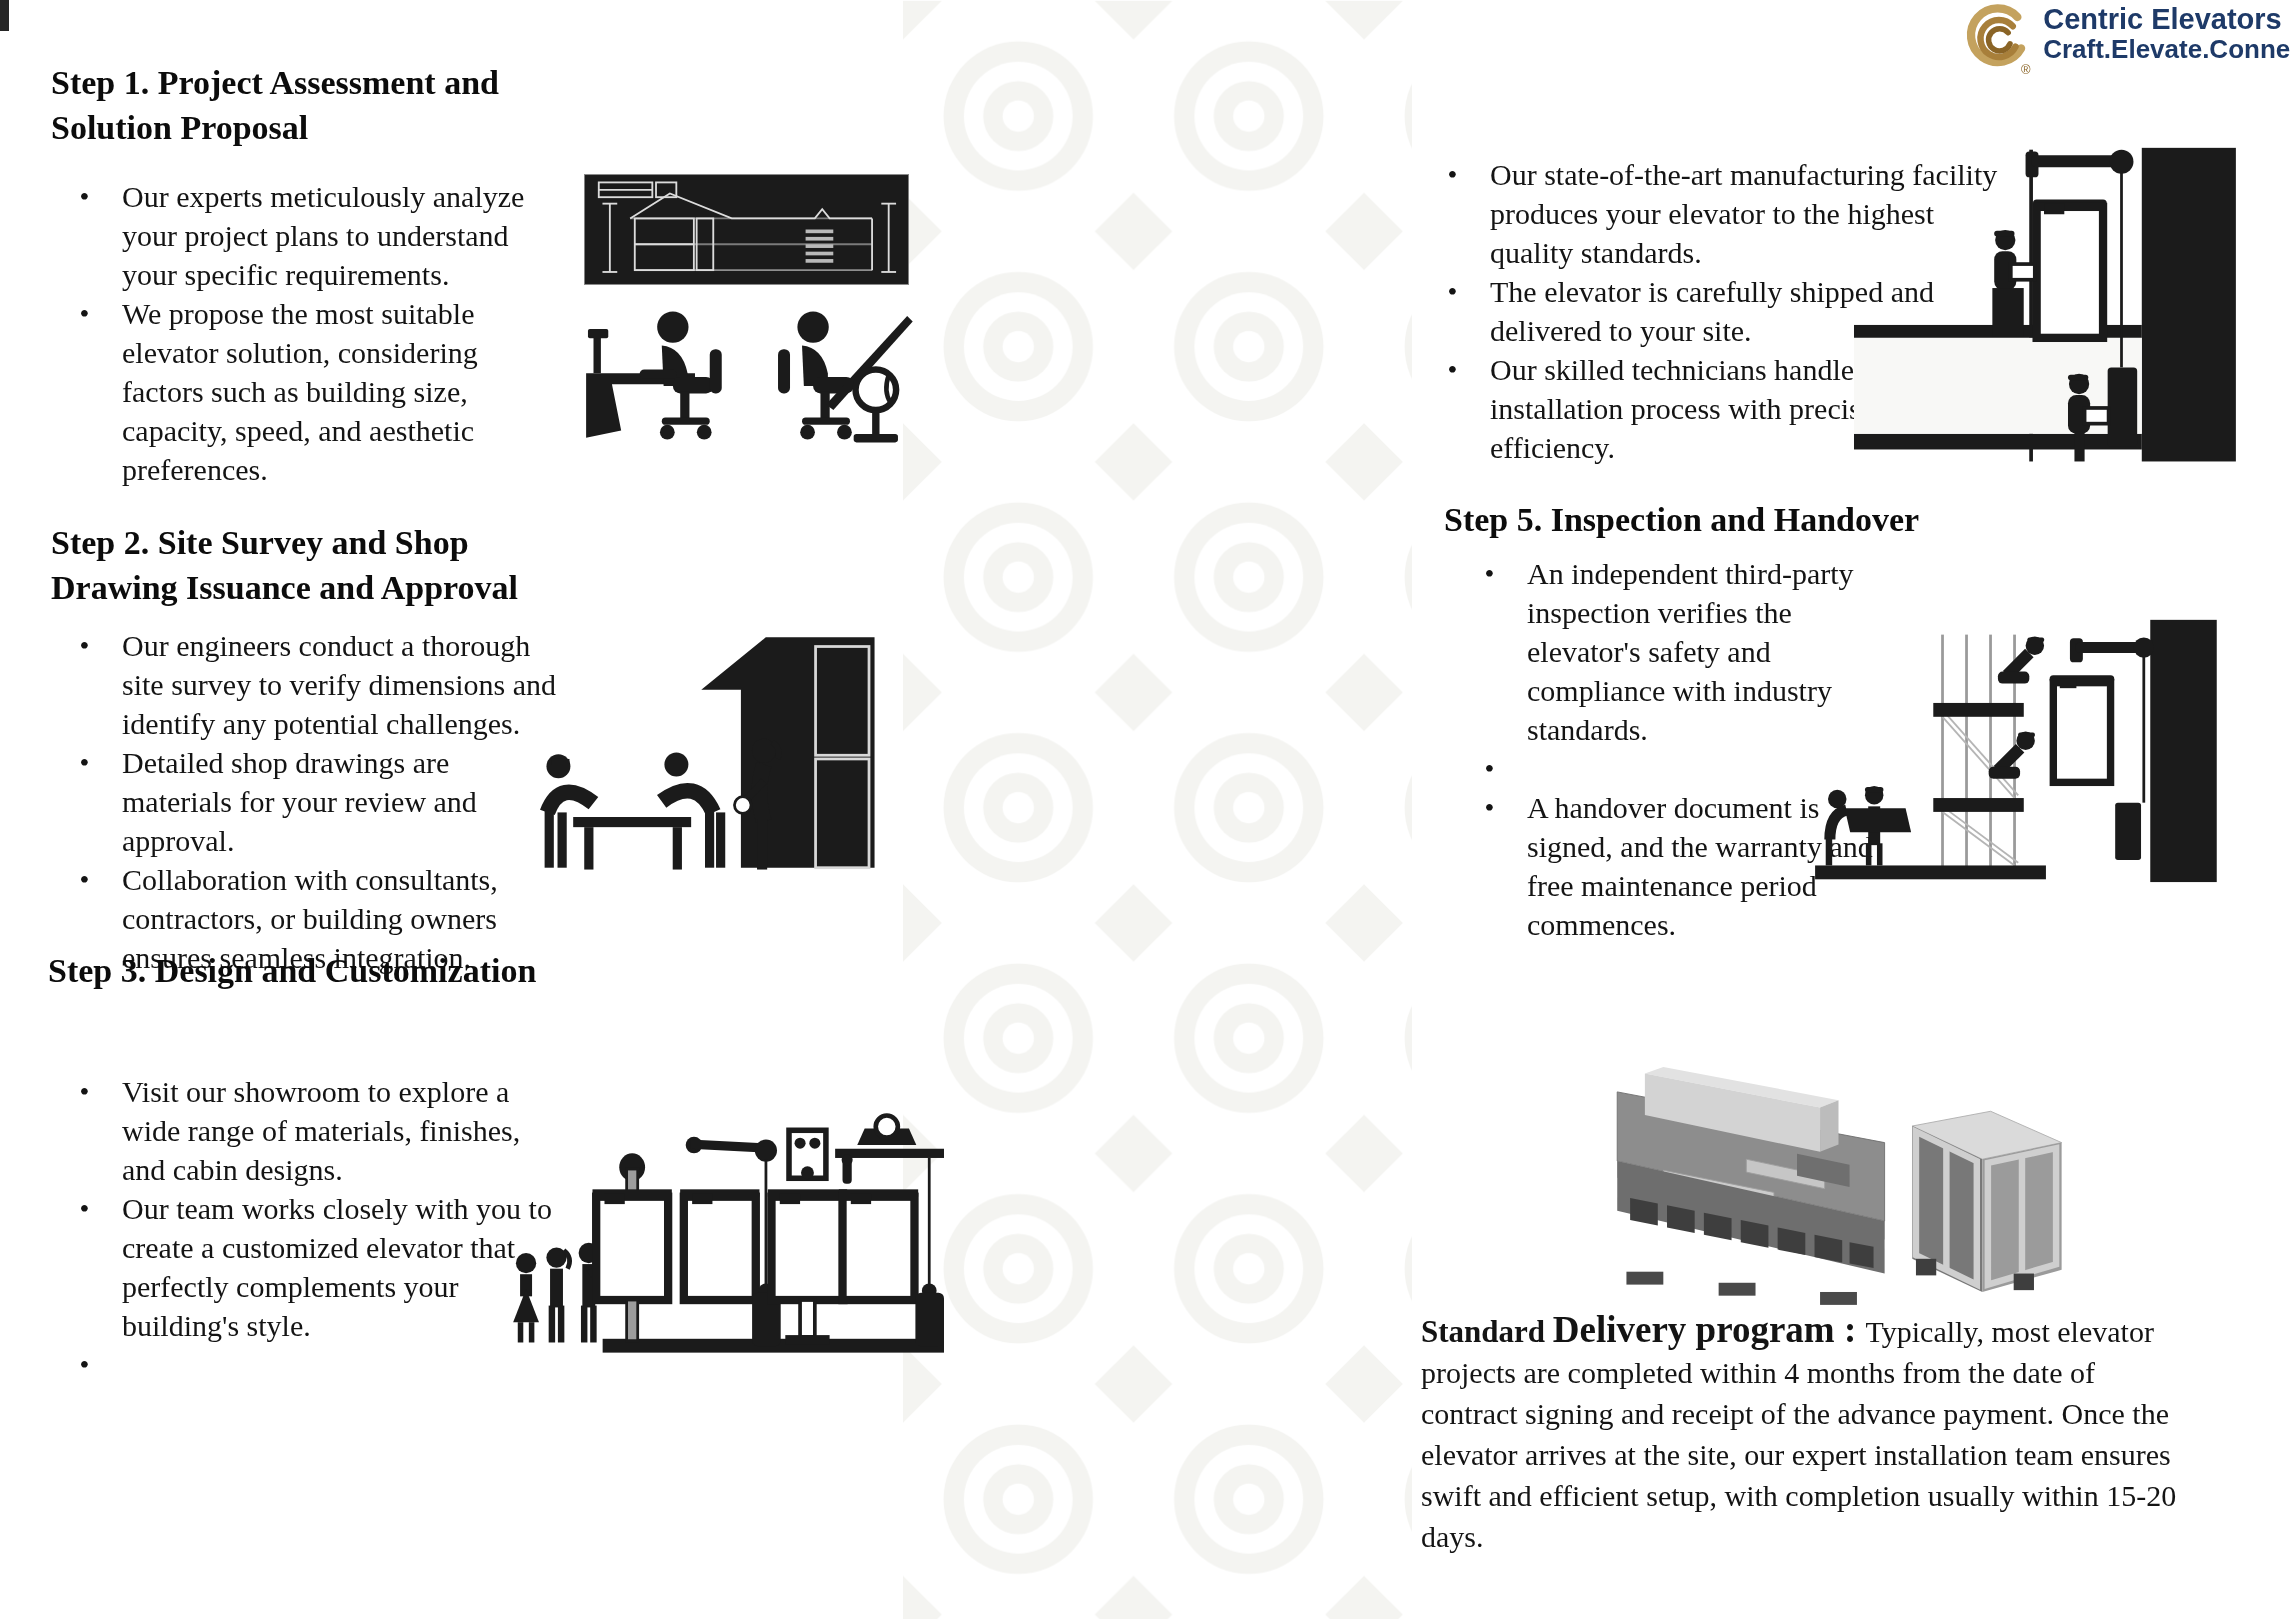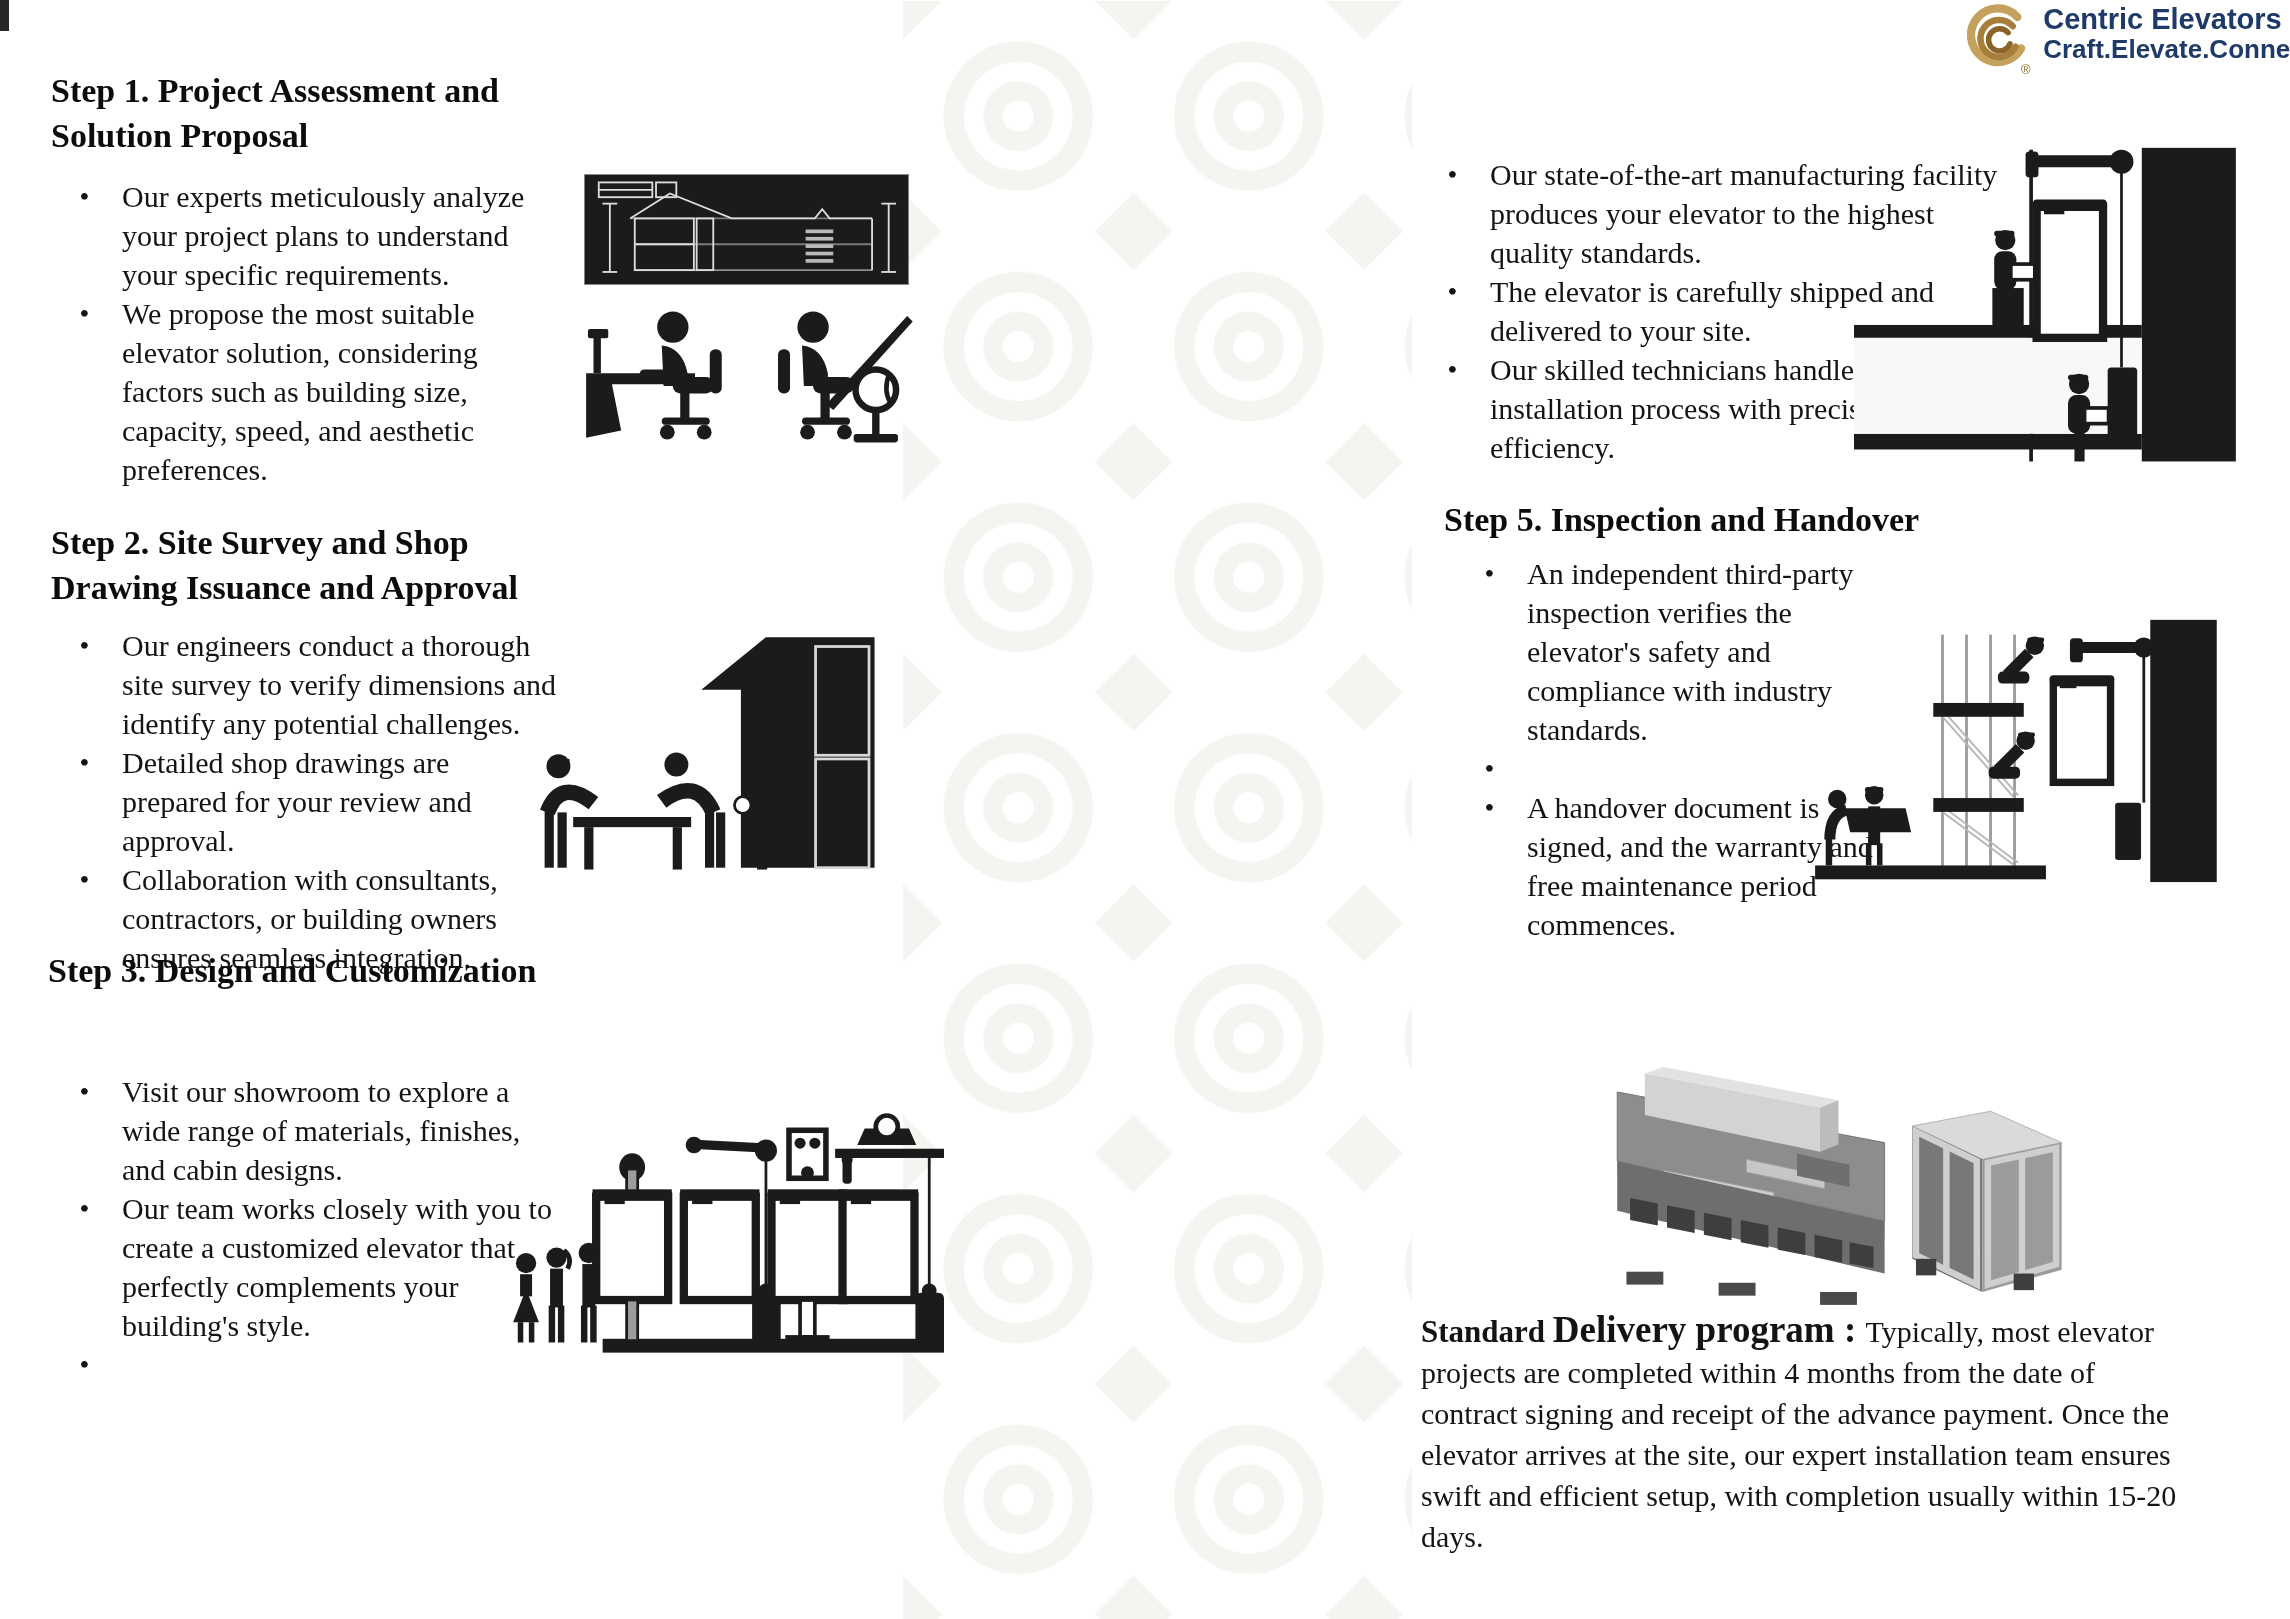--- a/index.html
+++ b/index.html
@@ -38,21 +38,21 @@
         <path d="M208,0 L250,-42 L292,0 L250,42 Z" fill="#f4f4f1"></path>
         <path d="M-42,250 L0,208 L42,250 L0,292 Z" fill="#f4f4f1"></path>
         <path d="M208,250 L250,208 L292,250 L250,292 Z" fill="#f4f4f1"></path>
       </pattern>
     </defs>
     <rect width="552" height="1755" fill="url(#circ)"></rect>
   </svg>
 
   <div class="abs corner-mark" style="left:0;top:0;width:9.2px;height:31px"></div>
 
-  <h2 class="abs step-title" style="left:51px;top:68px;width:554px">Step 1. Project Assessment and
+  <h2 class="abs step-title" style="left:51px;top:60px;width:554px">Step 1. Project Assessment and
 Solution Proposal</h2>
 
   <ul class="bul abs" style="left:72px;top:177px;width:517px">
     <li>
       <span class="bmark">•</span>
       <span class="btext">Our experts meticulously analyze
 your project plans to understand
 your specific requirements.</span>
     </li>
     <li>
@@ -132,21 +132,21 @@
   <ul class="bul abs" style="left:72px;top:626px;width:577px">
     <li>
       <span class="bmark">•</span>
       <span class="btext">Our engineers conduct a thorough
 site survey to verify dimensions and
 identify any potential challenges.</span>
     </li>
     <li>
       <span class="bmark">•</span>
       <span class="btext">Detailed shop drawings are
-prepared for your review and
+materials for your review and
 approval.</span>
     </li>
     <li>
       <span class="bmark">•</span>
       <span class="btext">Collaboration with consultants,
 contractors, or building owners
 ensures seamless integration.</span>
     </li>
   </ul>
 

